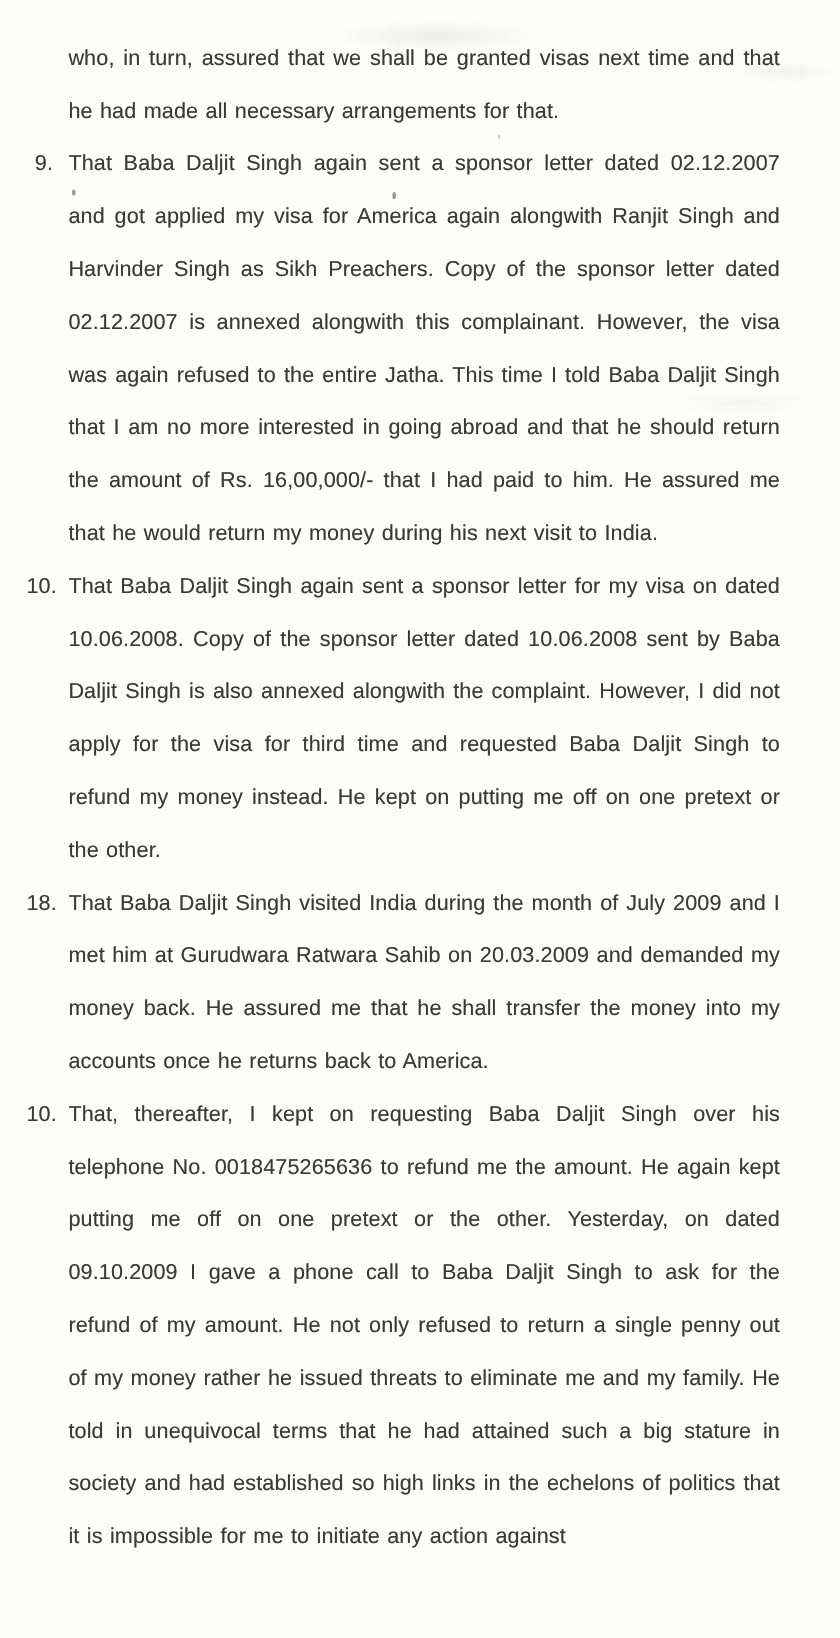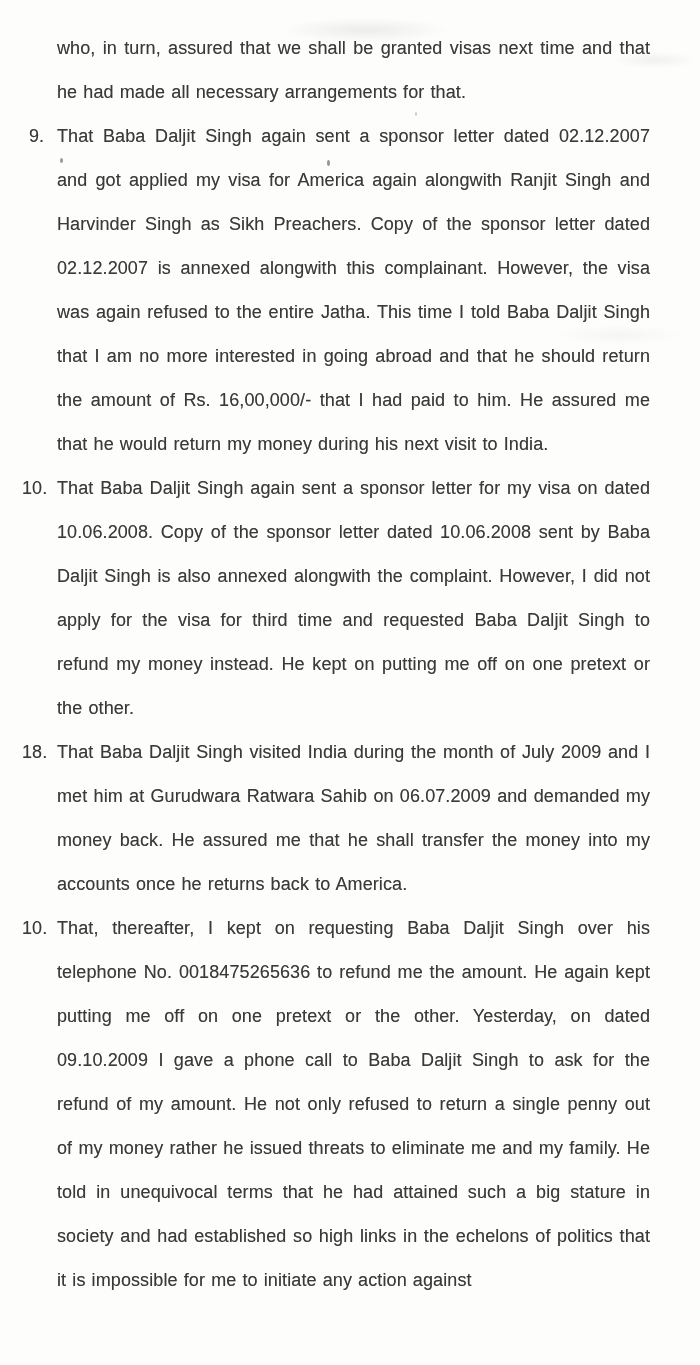--- a/index.html
+++ b/index.html
@@ -88,21 +88,21 @@
     <span class="ptext">That Baba Daljit Singh again sent a sponsor letter dated 02.12.2007 and got applied my visa for America again alongwith Ranjit Singh and Harvinder Singh as Sikh Preachers. Copy of the sponsor letter dated 02.12.2007 is annexed alongwith this complainant. However, the visa was again refused to the entire Jatha. This time I told Baba Daljit Singh that I am no more interested in going abroad and that he should return the amount of Rs. 16,00,000/- that I had paid to him. He assured me that he would return my money during his next visit to India.</span>
   </div>
 
   <div class="para numbered">
     <span class="num">10.</span>
     <span class="ptext">That Baba Daljit Singh again sent a sponsor letter for my visa on dated 10.06.2008. Copy of the sponsor letter dated 10.06.2008 sent by Baba Daljit Singh is also annexed alongwith the complaint. However, I did not apply for the visa for third time and requested Baba Daljit Singh to refund my money instead. He kept on putting me off on one pretext or the other.</span>
   </div>
 
   <div class="para numbered">
     <span class="num">18.</span>
-    <span class="ptext">That Baba Daljit Singh visited India during the month of July 2009 and I met him at Gurudwara Ratwara Sahib on 06.07.2009 and demanded my money back. He assured me that he shall transfer the money into my accounts once he returns back to America.</span>
+    <span class="ptext">That Baba Daljit Singh visited India during the month of July 2009 and I met him at Gurudwara Ratwara Sahib on 20.03.2009 and demanded my money back. He assured me that he shall transfer the money into my accounts once he returns back to America.</span>
   </div>
 
   <div class="para numbered">
     <span class="num">10.</span>
     <span class="ptext">That, thereafter, I kept on requesting Baba Daljit Singh over his telephone No. 0018475265636 to refund me the amount. He again kept putting me off on one pretext or the other. Yesterday, on dated 09.10.2009 I gave a phone call to Baba Daljit Singh to ask for the refund of my amount. He not only refused to return a single penny out of my money rather he issued threats to eliminate me and my family. He told in unequivocal terms that he had attained such a big stature in society and had established so high links in the echelons of politics that it is impossible for me to initiate any action against</span>
   </div>
 
 </div>
 
 </body></html>

